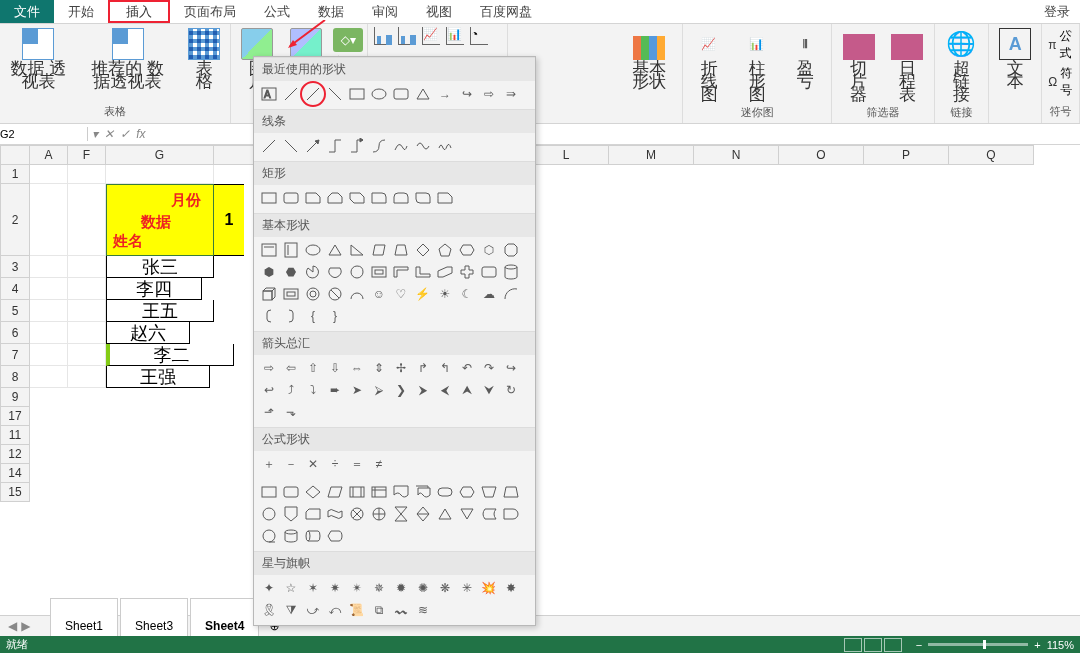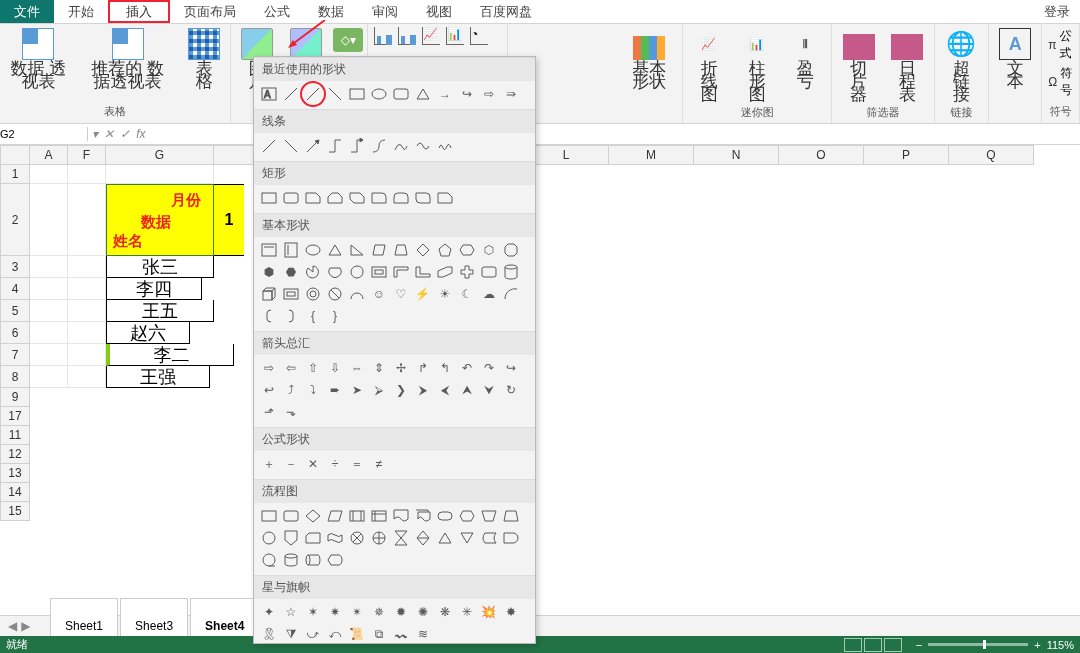--- a/index.html
+++ b/index.html
@@ -590,21 +590,20 @@
   <div class="section-title">公式形状</div>
   <div class="shape-row">
     <div class="shape-item">＋</div>
     <div class="shape-item">－</div>
     <div class="shape-item">✕</div>
     <div class="shape-item">÷</div>
     <div class="shape-item">＝</div>
     <div class="shape-item">≠</div>
   </div>
 
-  <div class="section-title">流程图</div>
   <div class="shape-row">
     <div class="shape-item">
         <svg width="16" height="12">
           <rect x="1" y="1" width="14" height="10"></rect>
         </svg>
       </div>
     <div class="shape-item">
         <svg width="16" height="12">
           <rect x="1" y="1" width="14" height="10" rx="2"></rect>
         </svg>
@@ -869,23 +868,20 @@
     <div class="row">
         <div class="row-h">17</div>
       </div>
     <div class="row">
         <div class="row-h">11</div>
       </div>
     <div class="row">
         <div class="row-h">12</div>
       </div>
     <div class="row">
-        <div class="row-h">13</div>
-      </div>
-    <div class="row">
         <div class="row-h">14</div>
       </div>
     <div class="row">
         <div class="row-h">15</div>
       </div>
   </div>
 </div>
 
 <div class="sheet-tabs">
   <div class="nav-arrows">

